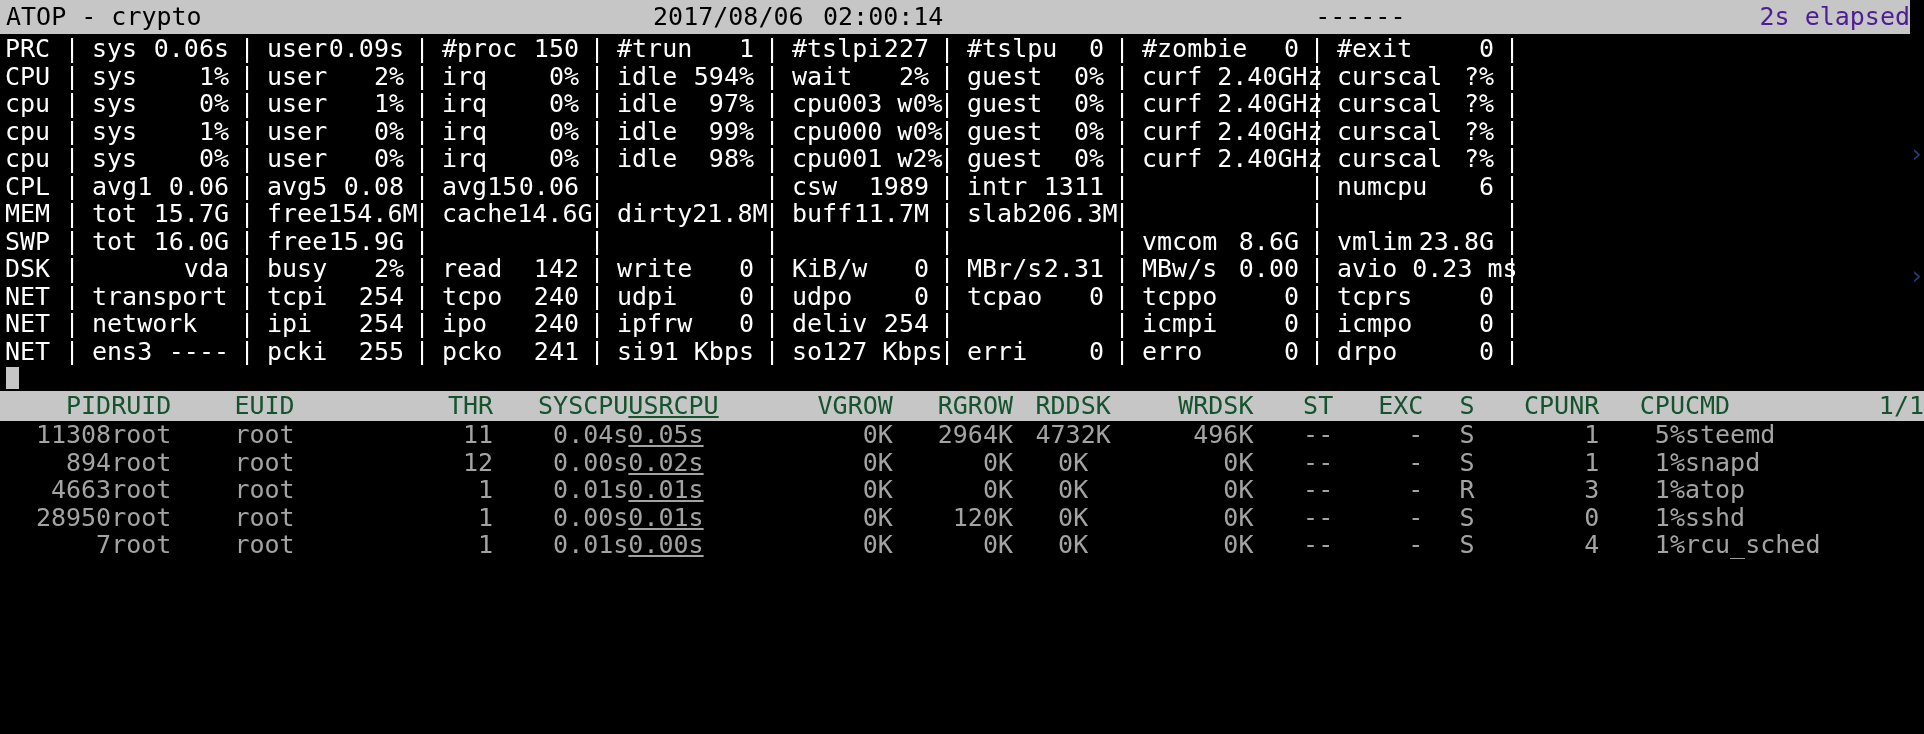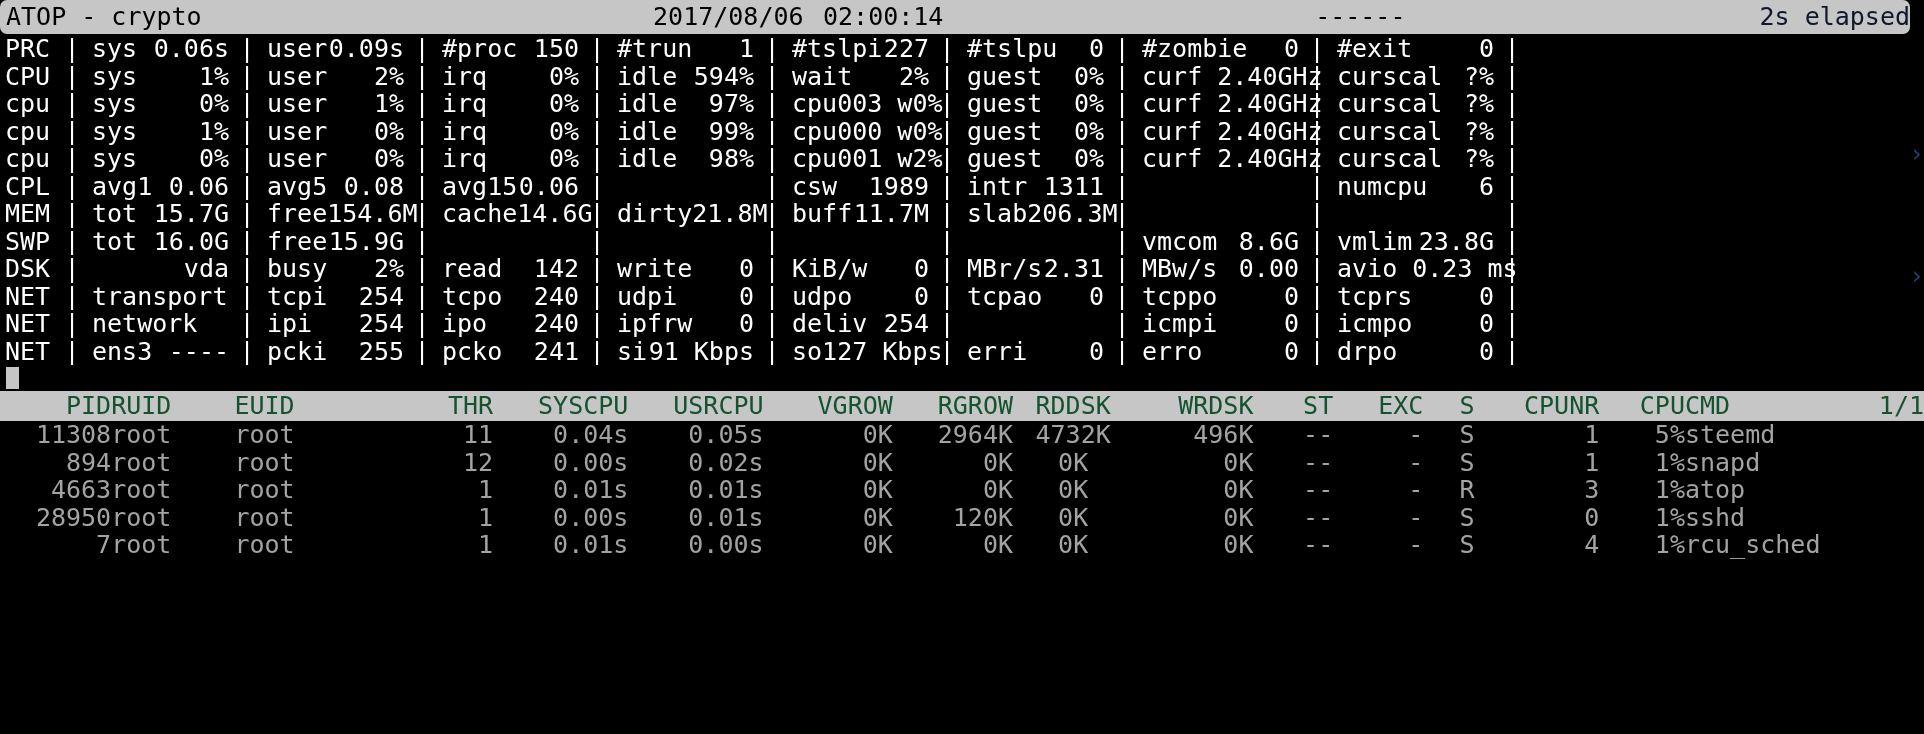--- a/index.html
+++ b/index.html
@@ -26,27 +26,26 @@
     background: #c6c6c6;
     color: #000000;
     font-size: 25px;
     line-height: 34px;
     letter-spacing: 0px;
     display: flex;
     align-items: center;
     white-space: pre;
     overflow: hidden;
     width: 1910px;
-    border-radius: 7px;
   }
   .tb-host { padding-left: 6px; }
   .tb-spacer-a { width: 510px; }
   .tb-spacer-b { width: 420px; }
   .tb-spacer-c { width: 400px; }
-  .tb-elapsed { color: #0f172a; }
+  .tb-elapsed { color: #4c1d95; }
 
   
   .sysarea {
     padding-top: 1px;
   }
   .sysrow {
     height: 27.5px;
     line-height: 27.5px;
     font-size: 25px;
     white-space: pre;
@@ -123,21 +122,21 @@
     line-height: 27.5px;
     white-space: pre;
   }
   .procrow td { padding: 0; }
 
   .c-pid    { width: 115px; text-align: right; }
   .c-ruidv  { width: 130px; text-align: left; padding-left: 12px; }
   .c-euidv  { width: 155px; text-align: left; padding-left: 12px; }
   .c-thr    { width: 120px; text-align: right; }
   .c-syscpu { width: 140px; text-align: right; }
-  .c-usrcpu { width: 140px; text-align: right; }
+  .c-usrcpu { width: 140px; text-align: left; text-decoration: underline; }
   .c-vgrow  { width: 135px; text-align: right; }
   .c-rgrow  { width: 125px; text-align: right; }
   .c-rddsk  { width: 125px; text-align: center; }
   .c-wrdsk  { width: 125px; text-align: right; }
   .c-st     { width: 85px;  text-align: right; }
   .c-exc    { width: 95px;  text-align: right; }
   .c-s      { width: 55px;  text-align: right; }
   .c-cpunr  { width: 130px; text-align: right; }
   .c-cpu    { width: 90px;  text-align: right; }
   .c-cmd    { width: 200px; text-align: left; padding-left: 14px; }

